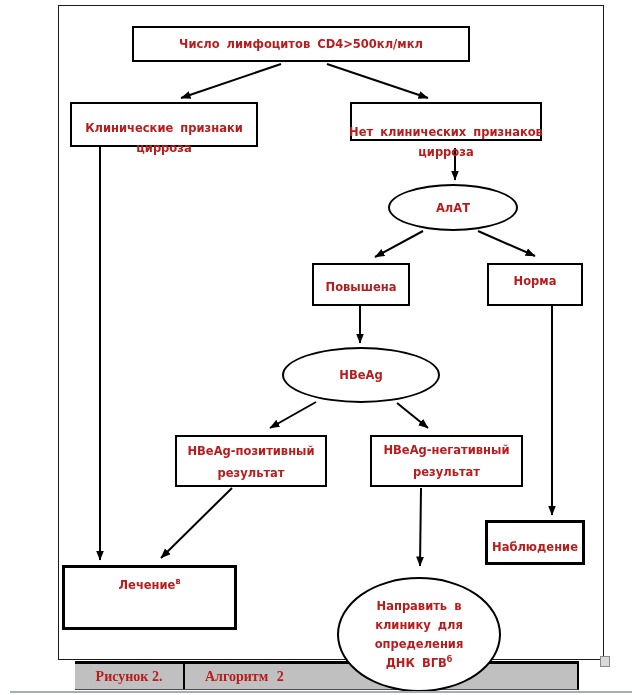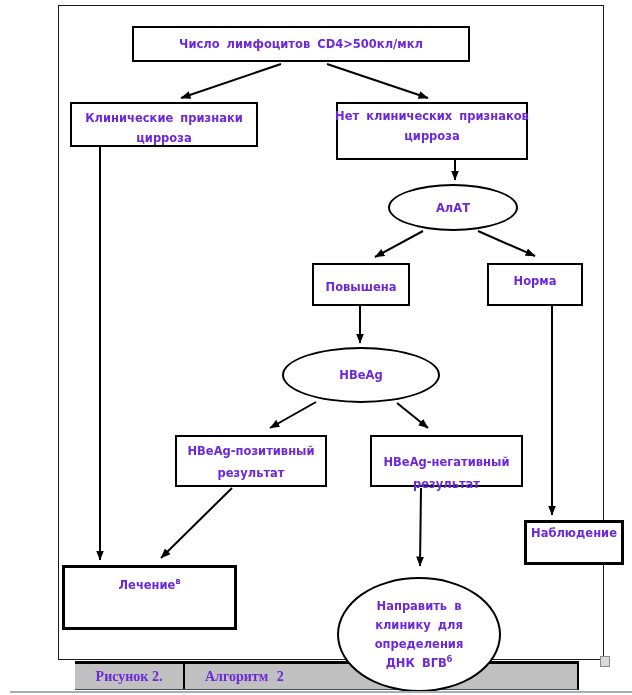--- a/index.html
+++ b/index.html
@@ -1,45 +1,45 @@
 <!DOCTYPE html>
 <html><head>
 <meta charset="utf-8">
 <style>
   html,body{margin:0;padding:0;background:#ffffff;}
   .stage{
     position:relative;width:632px;height:695px;background:#ffffff;overflow:hidden;
-    font-family:"DejaVu Sans","Liberation Sans",sans-serif;color:#6d28d9;
+    font-family:"DejaVu Sans","Liberation Sans",sans-serif;color:#b91c1c;
   }
   .outer-border{
     position:absolute;left:58px;top:5px;width:546px;height:655px;
     border:1.5px solid #1a1a1a;box-sizing:border-box;background:transparent;z-index:1;
   }
   svg.connectors{position:absolute;left:0;top:0;z-index:2;pointer-events:none;}
   .node{
     position:absolute;box-sizing:border-box;background:#ffffff;
     border:2px solid #000;z-index:3;
     display:flex;flex-direction:column;align-items:center;
     font-weight:700;font-size:11.5px;line-height:20px;word-spacing:3px;
     text-align:center;white-space:nowrap;
   }
   .node .ln{white-space:nowrap;}
   .ellipse{border-radius:50%;justify-content:center;}
   sup{font-size:8px;line-height:0;vertical-align:super;}
   
   .n-cd4{left:132px;top:26px;width:338px;height:36px;justify-content:center;}
-  .n-cirr{left:70px;top:102px;width:188px;height:45px;padding-top:4px;}
-  .n-nocirr{left:336px;top:102px;width:192px;height:58px;padding-top:2px;}
+  .n-cirr{left:70px;top:102px;width:188px;height:45px;padding-top:14px;}
+  .n-nocirr{left:350px;top:102px;width:192px;height:39px;padding-top:18px;}
   .n-alat{left:388px;top:184px;width:130px;height:47px;}
   .n-elev{left:312px;top:263px;width:98px;height:43px;padding-top:12px;text-align:right;}
   .n-norm{left:487px;top:263px;width:96px;height:43px;padding-top:6px;}
   .n-hbeag{left:282px;top:347px;width:158px;height:56px;}
   .n-pos{left:175px;top:435px;width:152px;height:52px;padding-top:3px;line-height:22px;}
-  .n-neg{left:370px;top:435px;width:153px;height:52px;padding-top:14px;line-height:22px;}
-  .n-obs{left:485px;top:520px;width:100px;height:45px;padding-top:0;border-width:3px;margin-left:39px;}
+  .n-neg{left:370px;top:435px;width:153px;height:52px;padding-top:2px;line-height:22px;}
+  .n-obs{left:485px;top:520px;width:100px;height:45px;padding-top:14px;border-width:3px;}
   .n-treat{left:62px;top:565px;width:175px;height:65px;padding-top:7px;border-width:3px;}
   .n-refer{left:337px;top:577px;width:164px;height:115px;border-width:2.5px;z-index:5;line-height:19px;text-align:center;}
   
   .caption-bar{
     position:absolute;left:75px;top:661px;width:504px;height:29px;box-sizing:border-box;
     background:#c0c0c0;border-top:3px solid #000;border-right:2px solid #000;
     border-bottom:1px solid #4a4a4a;z-index:4;display:flex;align-items:center;
     font-family:"Liberation Serif","DejaVu Serif",serif;font-weight:700;font-size:14px;
   }
   .caption-cell-label{width:108px;text-align:center;}

